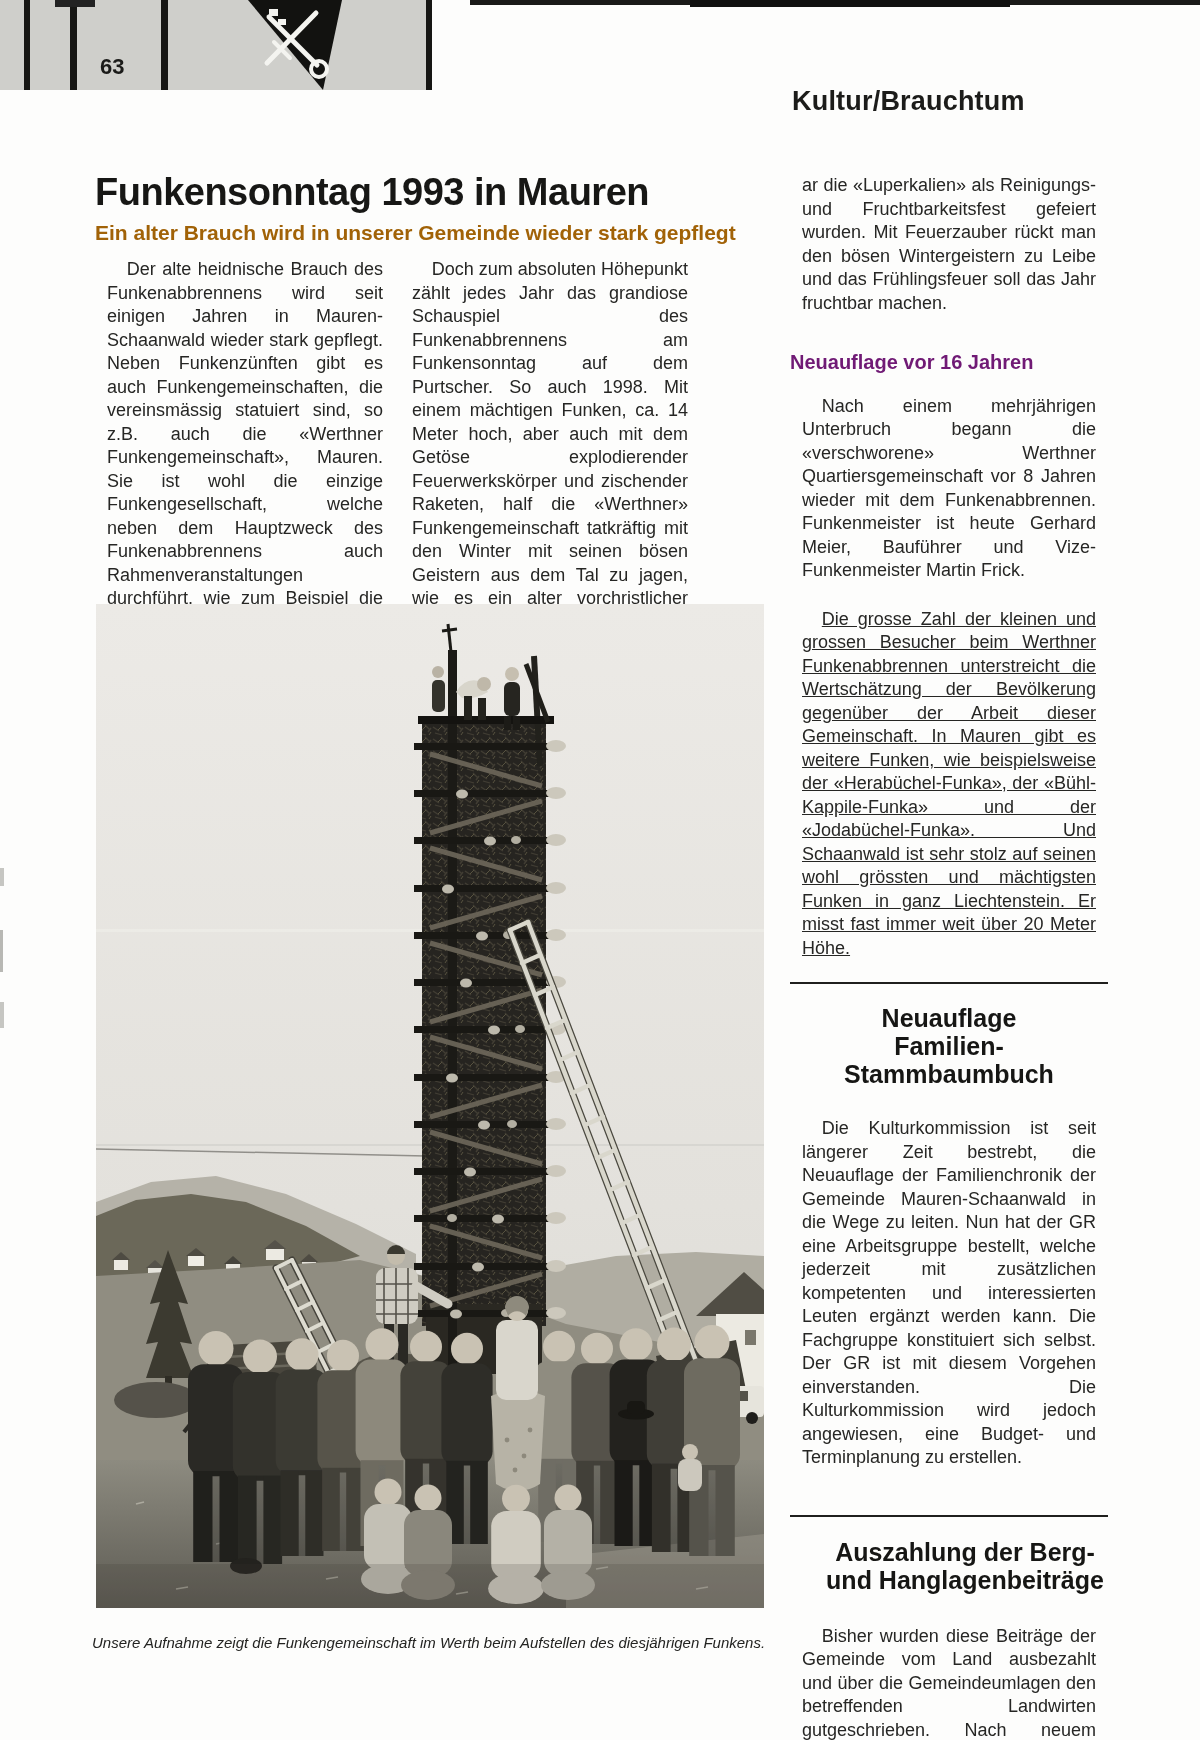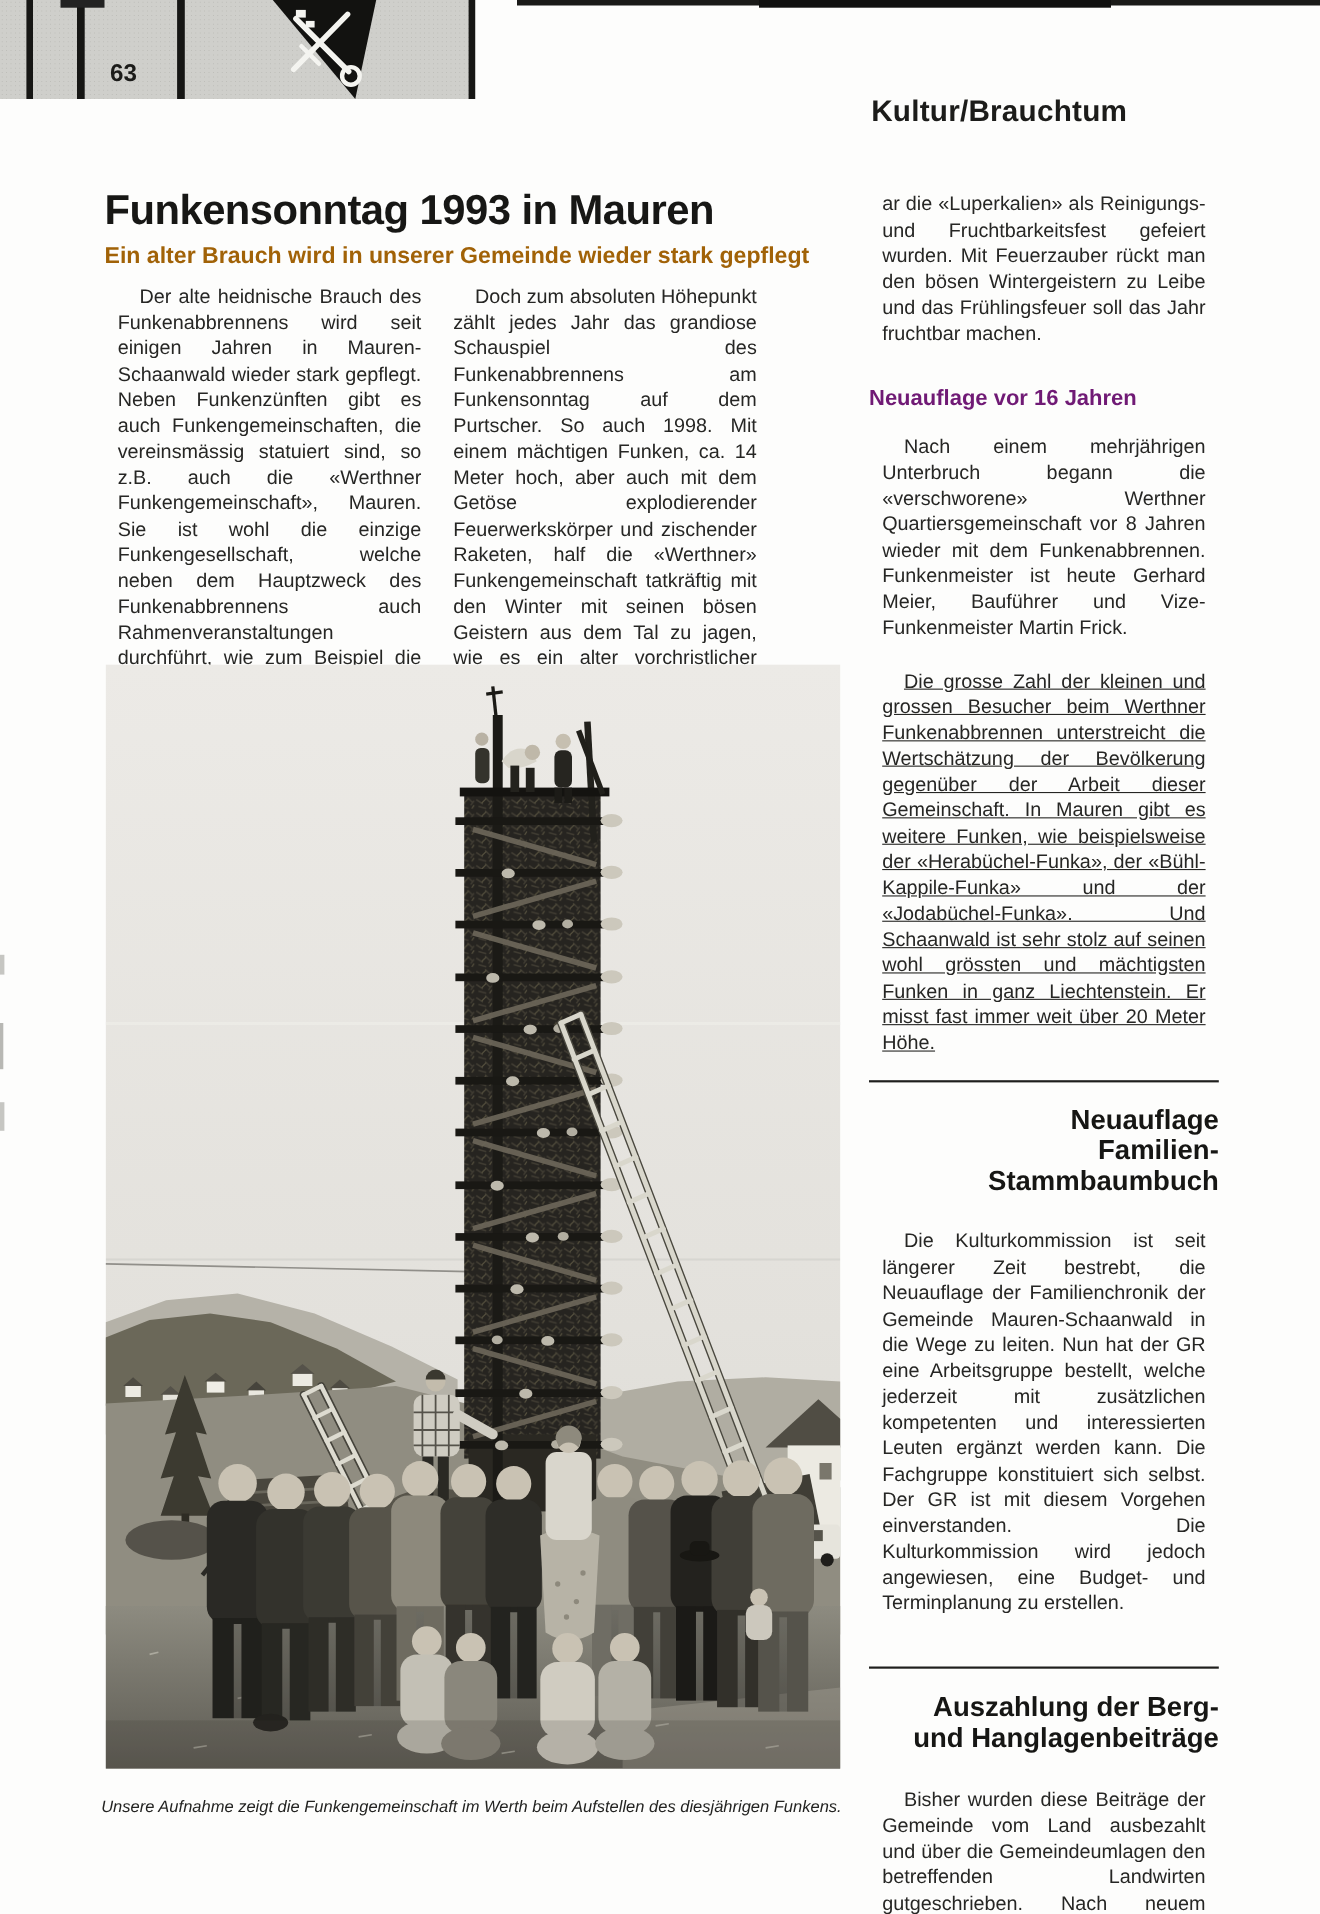--- a/index.html
+++ b/index.html
@@ -30,21 +30,21 @@
   .col1{position:absolute;left:95px;top:246px;width:300px;}
   .col2{position:absolute;left:400px;top:246px;width:300px;}
   .col3{position:absolute;left:790px;top:162px;width:318px;}
   .col3 p.cont{text-indent:0;}
   .col3 p.ind{text-indent:1.1em;}
   .h-small{margin:36px 0 0 0;font-size:20px;font-weight:bold;color:#701a75;text-align:left;}
   .p-after-h{margin-top:20px !important;}
   .p-mid{margin-top:25px !important;text-decoration:underline;}
   .divider{border:none;border-top:2px solid #1f1f1d;margin:22px 0 0 0;}
   .divider.d2{margin-top:45px;}
-  .h-large{margin:20px 0 0 0;font-size:25px;line-height:28px;font-weight:bold;color:#161614;white-space:pre-line;text-align:right;}
+  .h-large{margin:20px 0 0 0;font-size:25px;line-height:28px;font-weight:bold;color:#161614;white-space:pre-line;text-align:center;}
   .h-large.h3x{margin-top:21px;margin-left:32px;}
   .p4{margin-top:29px !important;}
   .p5{margin-top:31px !important;}
   
   .photo{position:absolute;left:96px;top:604px;width:668px;height:1004px;}
   .caption{position:absolute;left:92px;top:1616px;width:692px;font-size:15px;line-height:24px;font-style:italic;color:#232321;}
   
   .edge-smudge{position:absolute;left:0;background:#c6c6c2;}
 </style>
 </head>

